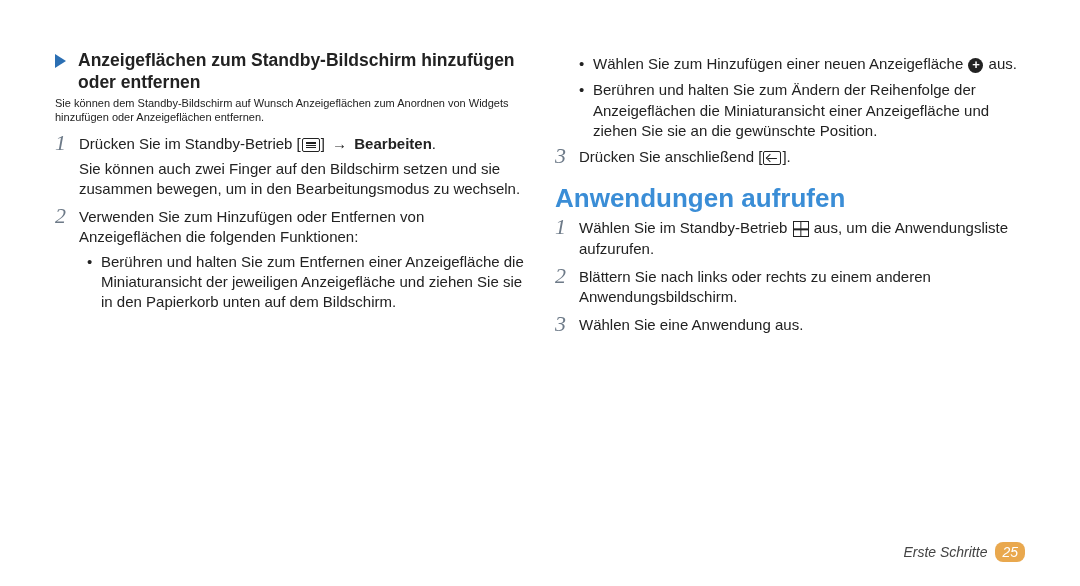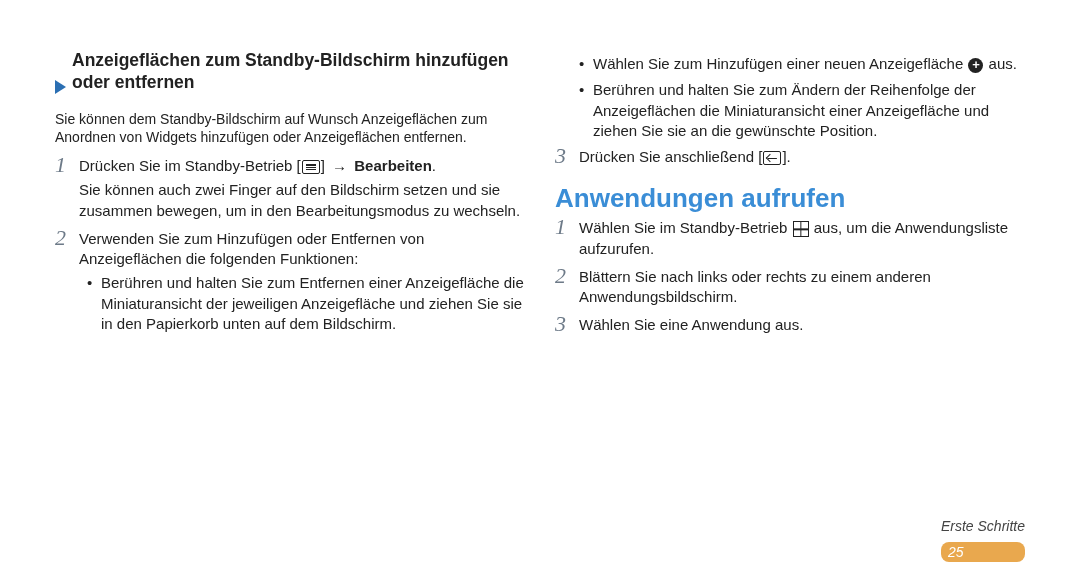--- a/index.html
+++ b/index.html
@@ -15,39 +15,40 @@
     display: flex;
     padding: 50px 55px 0 55px;
     gap: 30px;
   }
   .col {
     flex: 1;
     min-width: 0;
   }
   .section-head {
     display: flex;
-    align-items: flex-end;
-    margin-bottom: 16px;
+    align-items: flex-start;
+    margin-bottom: 2px;
+    gap: 6px;
   }
   .chevron {
     display: inline-block;
     width: 0; height: 0;
     border-top: 7px solid transparent;
     border-bottom: 7px solid transparent;
     border-left: 11px solid #2b6fb3;
     margin-right: 6px;
     margin-top: 4px;
   }
   .section-title {
     font-weight: bold;
     font-size: 17.5px;
     line-height: 1.25;
   }
   .intro {
-    font-size: 14px;
+    font-size: 11px;
     line-height: 1.3;
     margin-bottom: 10px;
   }
   ol.steps {
     list-style: none;
     padding-left: 0;
   }
   ol.steps > li {
     display: flex;
     align-items: flex-start;
@@ -181,22 +182,22 @@
     font-size: 13px;
     line-height: 14px;
     text-align: center;
     font-weight: bold;
   }
   .footer {
     position: absolute;
     bottom: 24px;
     right: 55px;
     display: flex;
+    align-items: center;
     gap: 8px;
-    flex-direction: column;
   }
   .footer-text {
     font-style: italic;
     font-size: 14px;
     color: #444;
   }
   .page-num {
     background: #e9a84e;
     color: #fff;
     font-style: italic;

